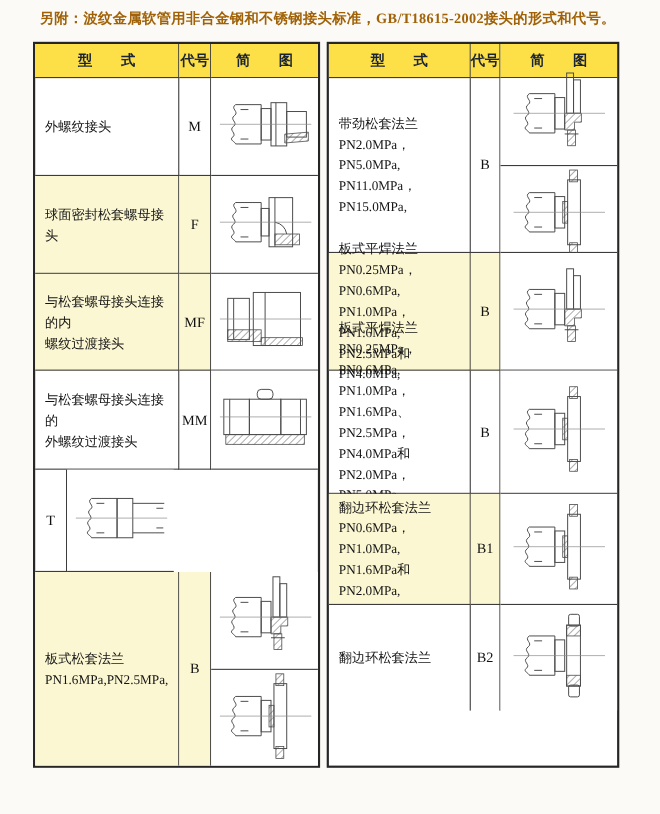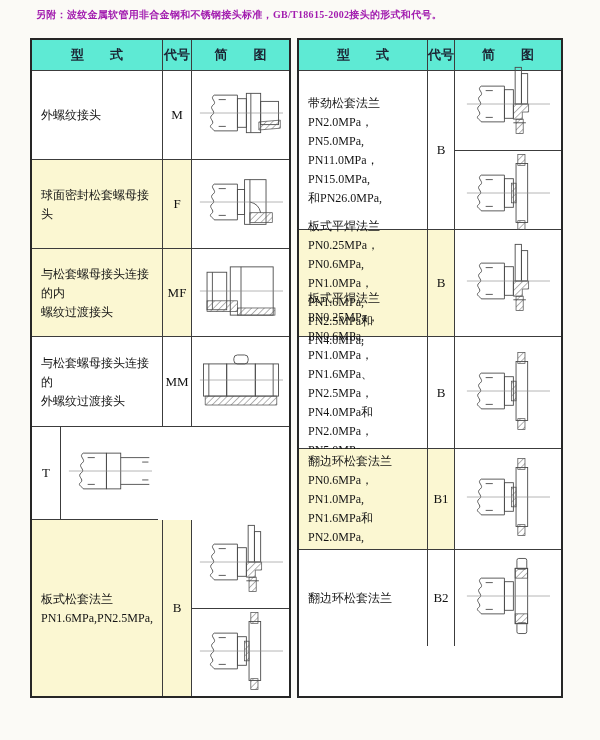--- a/index.html
+++ b/index.html
@@ -4,30 +4,30 @@
 <style>
   html,body{margin:0;padding:0;}
   body{
     width:600px;height:740px;position:relative;
     background:#fbfaf6;
     font-family:"Liberation Serif","DejaVu Serif",serif;
     color:#141414;
   }
   .page-title{
     position:absolute;left:36px;top:8px;width:540px;
-    font-size:10px;font-weight:600;letter-spacing:0.3px;color:#a21caf;
+    font-size:13px;font-weight:600;letter-spacing:0.3px;color:#a16207;
   }
   .tables-wrap{position:absolute;left:30px;top:38px;display:flex;gap:6px;}
   .tbl{border:2px solid #262626;background:#fff;}
   .row{display:flex;}
   .cell{box-sizing:border-box;border-right:1px solid #3c3c3c;border-bottom:1px solid #3c3c3c;}
   .cell.last-col{border-right:none;}
   .row.last-row .cell{border-bottom:none;}
   .hdr-row .cell{
-    background:#5eead4;display:flex;align-items:center;justify-content:center;
+    background:#fde047;display:flex;align-items:center;justify-content:center;
     font-weight:bold;font-size:13px;color:#1b2433;height:31px;font-family:Liberation Serif, serif;
   }
   .type-cell{
     display:flex;flex-direction:column;justify-content:center;
     padding:4px 4px 3px 9px;font-size:12px;line-height:19px;
   }
   .code-cell{
     display:flex;align-items:center;justify-content:center;
     font-size:13px;color:#111;
   }
@@ -213,21 +213,20 @@
       <div class="cell c1">型　　式</div>
       <div class="cell c2">代号</div>
       <div class="cell c3 last-col">简　　图</div>
     </div>
 
     <div class="row" style="height:159px">
       <div class="cell c1 type-cell">
           <div>带劲松套法兰</div>
           <div>PN2.0MPa，PN5.0MPa,</div>
           <div>PN11.0MPa，PN15.0MPa,</div>
-          <div>和PN26.0MPa,</div>
         </div>
       <div class="cell c2 code-cell">B</div>
       <div class="cell c3 last-col diag-cell split">
         <div class="sub first">
           <div><svg viewBox="0 0 100 94" width="94" height="84" xmlns="http://www.w3.org/2000/svg">
                 <path class="ln" d="M20,27 H46 V67 H20"></path>
                 <path class="ln" d="M20,27 c-6,4 4,7 -1,11 c-6,4 4,7 -1,11 c-6,4 4,7 -1,11 c-4,3 3,5 3,7"></path>
                 <line class="ln" x1="25" y1="32" x2="33" y2="32"></line>
                 <line class="ln" x1="25" y1="62" x2="33" y2="62"></line>
                 <rect class="ln" x="46" y="31" width="10" height="32"></rect>

